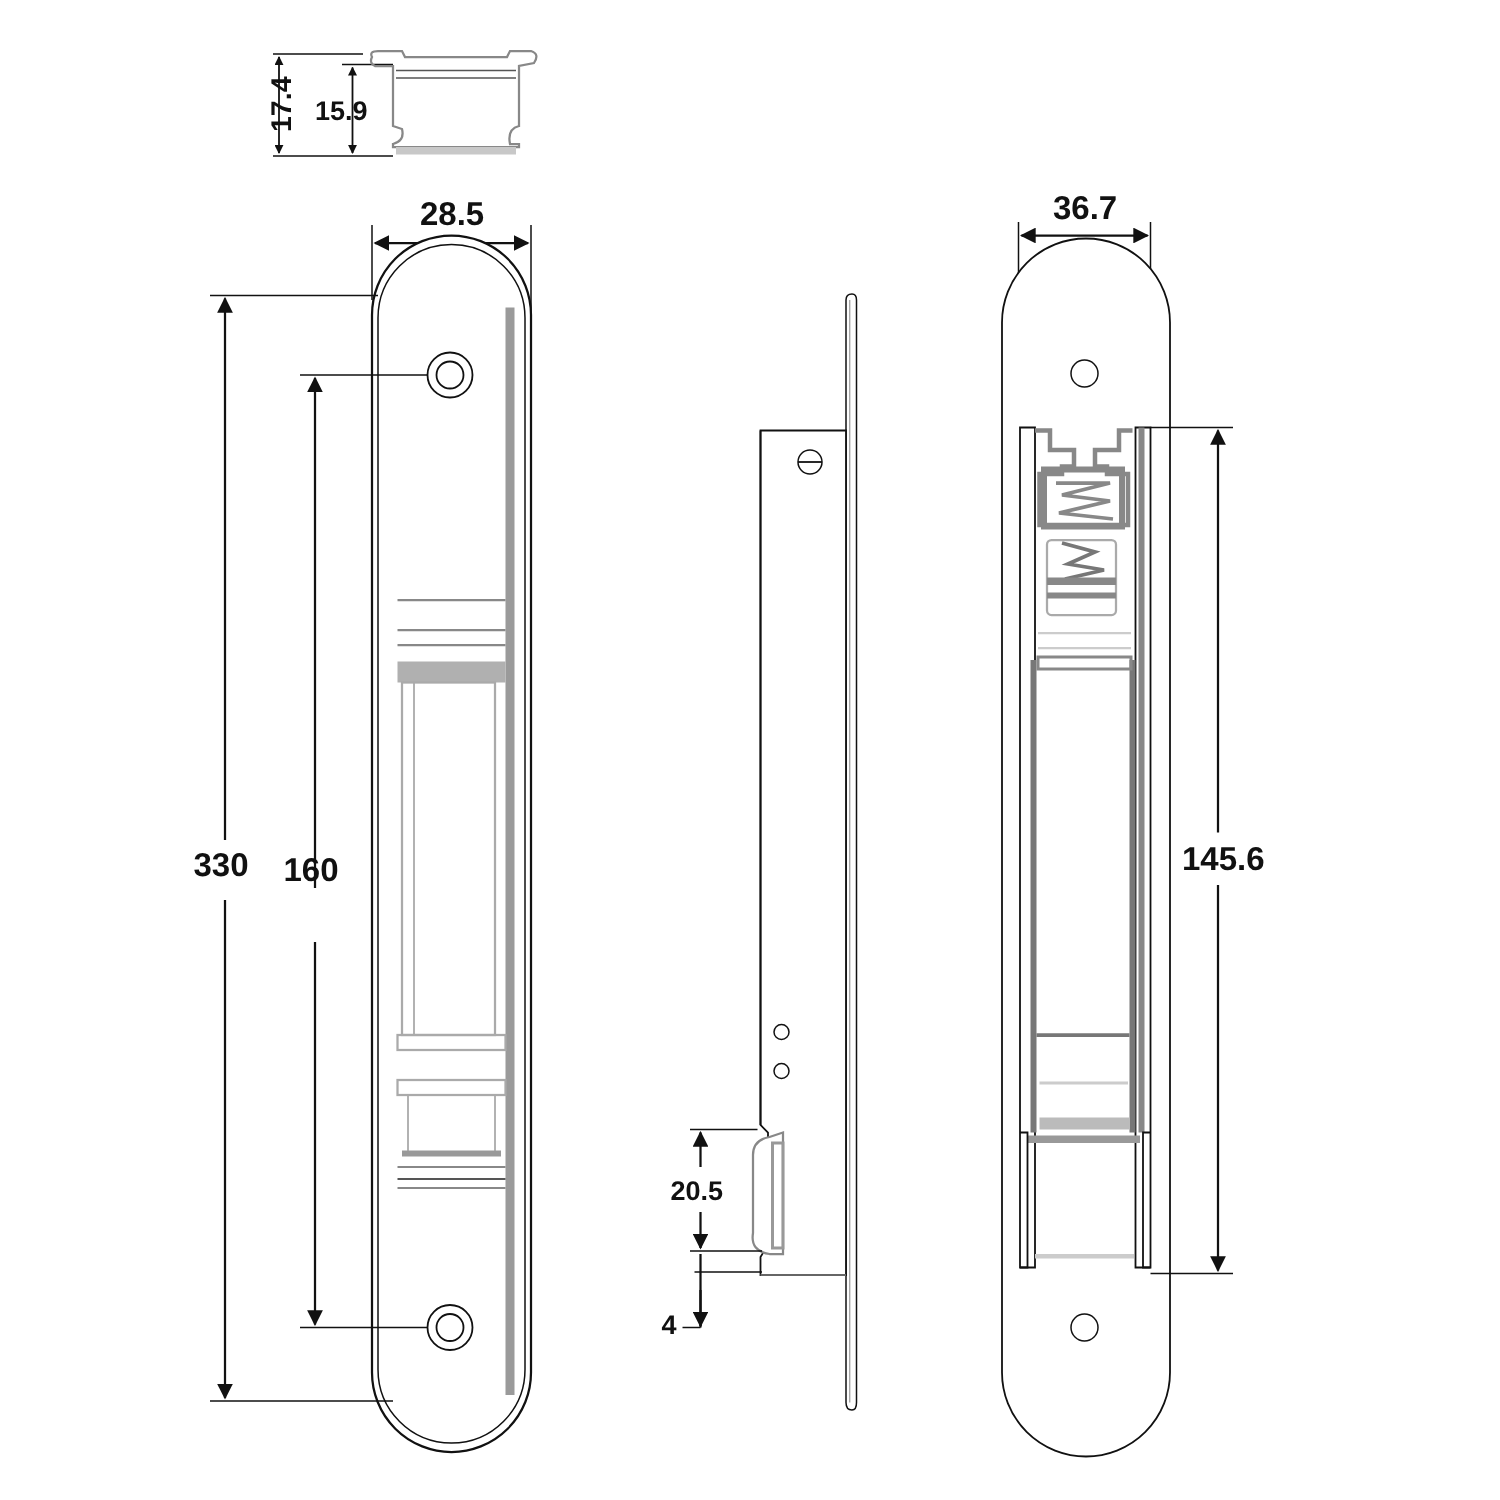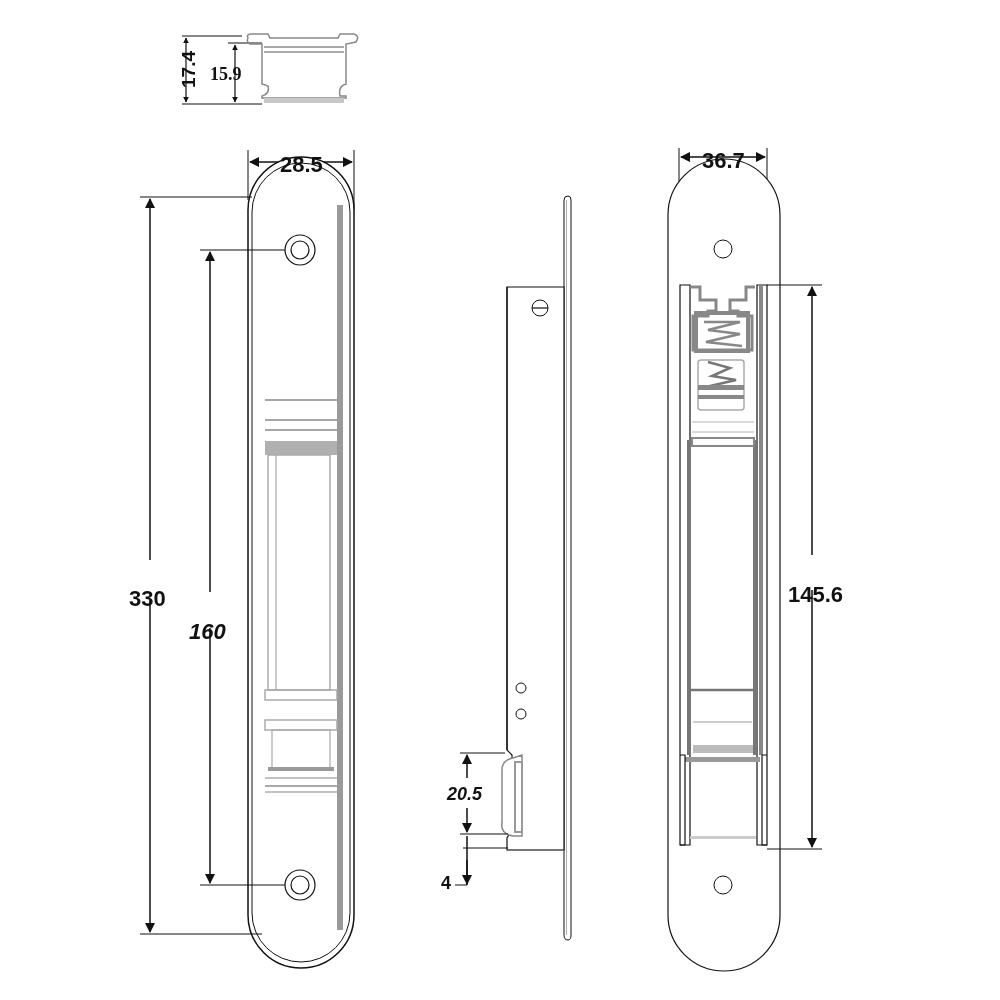--- a/index.html
+++ b/index.html
@@ -6,21 +6,21 @@
     body { width: 1000px; height: 1000px; overflow: hidden; position: relative; }
     .canvas { position: absolute; left: 0; top: 0; width: 1000px; height: 1000px; }
     .dim-label {
       position: absolute;
       font-family: "Liberation Sans", "DejaVu Sans", sans-serif;
       font-weight: bold;
       color: #111111;
       line-height: 1;
       white-space: nowrap;
     }
-    .lbl-lg { font-size: 22px; margin-top: 22px; }
+    .lbl-lg { font-size: 22px; }
     .lbl-md { font-size: 19px; }
     .lbl-sm { font-size: 18px; }
     .rot { transform: rotate(-90deg); transform-origin: center center; }
   </style>
 </head>
 <body>
 
 <svg class="canvas" viewBox="0 0 1000 1000" xmlns="http://www.w3.org/2000/svg">
   <defs>
     <marker id="arrow" viewBox="0 0 10 10" refX="9" refY="5" markerWidth="7" markerHeight="7" orient="auto-start-reverse">
@@ -156,20 +156,20 @@
     <rect x="690" y="836" width="66" height="3" fill="#ccc"></rect>
 
     <line x1="767" y1="285" x2="822" y2="285" stroke="#111" stroke-width="1"></line>
     <line x1="767" y1="849" x2="822" y2="849" stroke="#111" stroke-width="1"></line>
     <line x1="812" y1="287" x2="812" y2="555" stroke="#111" stroke-width="1.5" marker-start="url(#arrow)"></line>
     <line x1="812" y1="590" x2="812" y2="847" stroke="#111" stroke-width="1.5" marker-end="url(#arrow)"></line>
   </g>
 </svg>
 
 <div class="dim-label lbl-md rot" style="left:170px; top:60px;">17.4</div>
-<div class="dim-label lbl-sm" style="left:210px; top:65px;font-family:Liberation Serif, serif;">15.9</div>
+<div class="dim-label lbl-sm" style="left:210px; top:65px;">15.9</div>
 <div class="dim-label lbl-lg" style="left:280px; top:132px;">28.5</div>
 <div class="dim-label lbl-lg" style="left:129px; top:566px;">330</div>
-<div class="dim-label lbl-lg" style="left:189px; top:599px;font-style:italic;">160</div>
-<div class="dim-label lbl-sm" style="left:447px; top:785px;font-style:italic;">20.5</div>
+<div class="dim-label lbl-lg" style="left:189px; top:569px;">160</div>
+<div class="dim-label lbl-sm" style="left:447px; top:785px;">20.5</div>
 <div class="dim-label lbl-sm" style="left:441px; top:874px;">4</div>
 <div class="dim-label lbl-lg" style="left:702px; top:128px;">36.7</div>
 <div class="dim-label lbl-lg" style="left:788px; top:562px;">145.6</div>
 
 </body></html>

